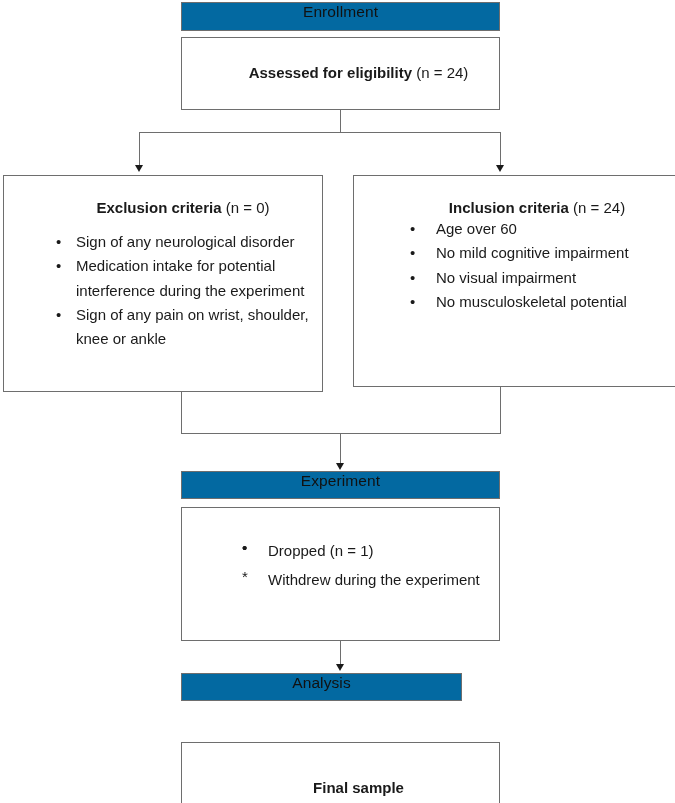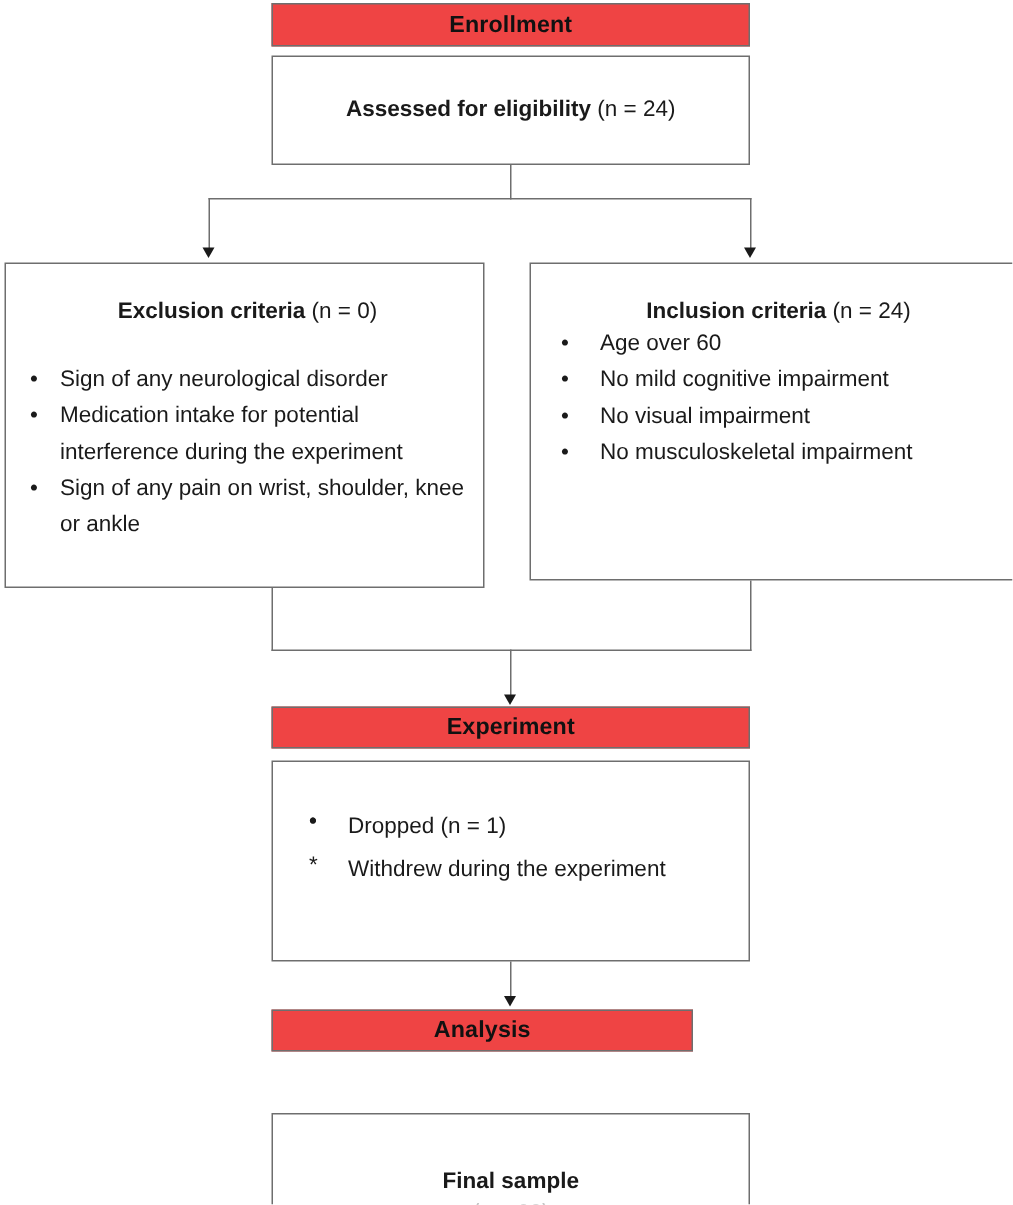--- a/index.html
+++ b/index.html
@@ -19,30 +19,30 @@
     overflow: hidden;
     background: #ffffff;
   }
 
   
   .box {
     position: absolute;
     box-sizing: border-box;
     border: 1.4px solid #6e6e6e;
     background: #ffffff;
+    padding-left: 36px;
   }
   .stage-header {
     position: absolute;
     box-sizing: border-box;
     border: 1.4px solid #6e6e6e;
-    background: #ef4444;
+    background: #0369a1;
     display: flex;
-    align-items: center;
     justify-content: center;
-    font-weight: bold;
+    font-weight: normal;
     font-size: 15.5px;
     letter-spacing: 0.1px;
     color: #111111;
   }
 
   
   .center-content {
     width: 100%;
     height: 100%;
     display: flex;
@@ -79,21 +79,21 @@
     left: 2px;
     top: 0;
     font-size: 15px;
     line-height: 1.62;
   }
 
   
   #exclusion-box .inner {
     padding: 23px 10px 0 14px;
   }
-  #exclusion-box .crit-head { margin-bottom: 25px; }
+  #exclusion-box .crit-head { margin-bottom: 14px; }
 
   
   #inclusion-box .inner {
     padding: 23px 10px 0 18px;
   }
   #inclusion-box .inner .crit-head { margin-bottom: 1px; }
   #inclusion-box .crit-list li { padding-left: 28px; }
 
   
   #experiment-body .inner {
@@ -186,21 +186,21 @@
         <li>
           <span class="bullet">•</span>
           <span>No mild cognitive impairment</span>
         </li>
         <li>
           <span class="bullet">•</span>
           <span>No visual impairment</span>
         </li>
         <li>
           <span class="bullet">•</span>
-          <span>No musculoskeletal impairment</span>
+          <span>No musculoskeletal potential</span>
         </li>
       </ul>
     </div>
   </div>
 
   <div class="vline" style="left:181px; top:392px; height:42px;"></div>
   <div class="vline" style="left:500px; top:387px; height:47px;"></div>
   <div class="hline" style="left:181px; top:433px; width:320px;"></div>
   <div class="vline" style="left:340px; top:433px; height:31px;"></div>
   <div class="arrowhead" style="left:335.5px; top:463px;"></div>

